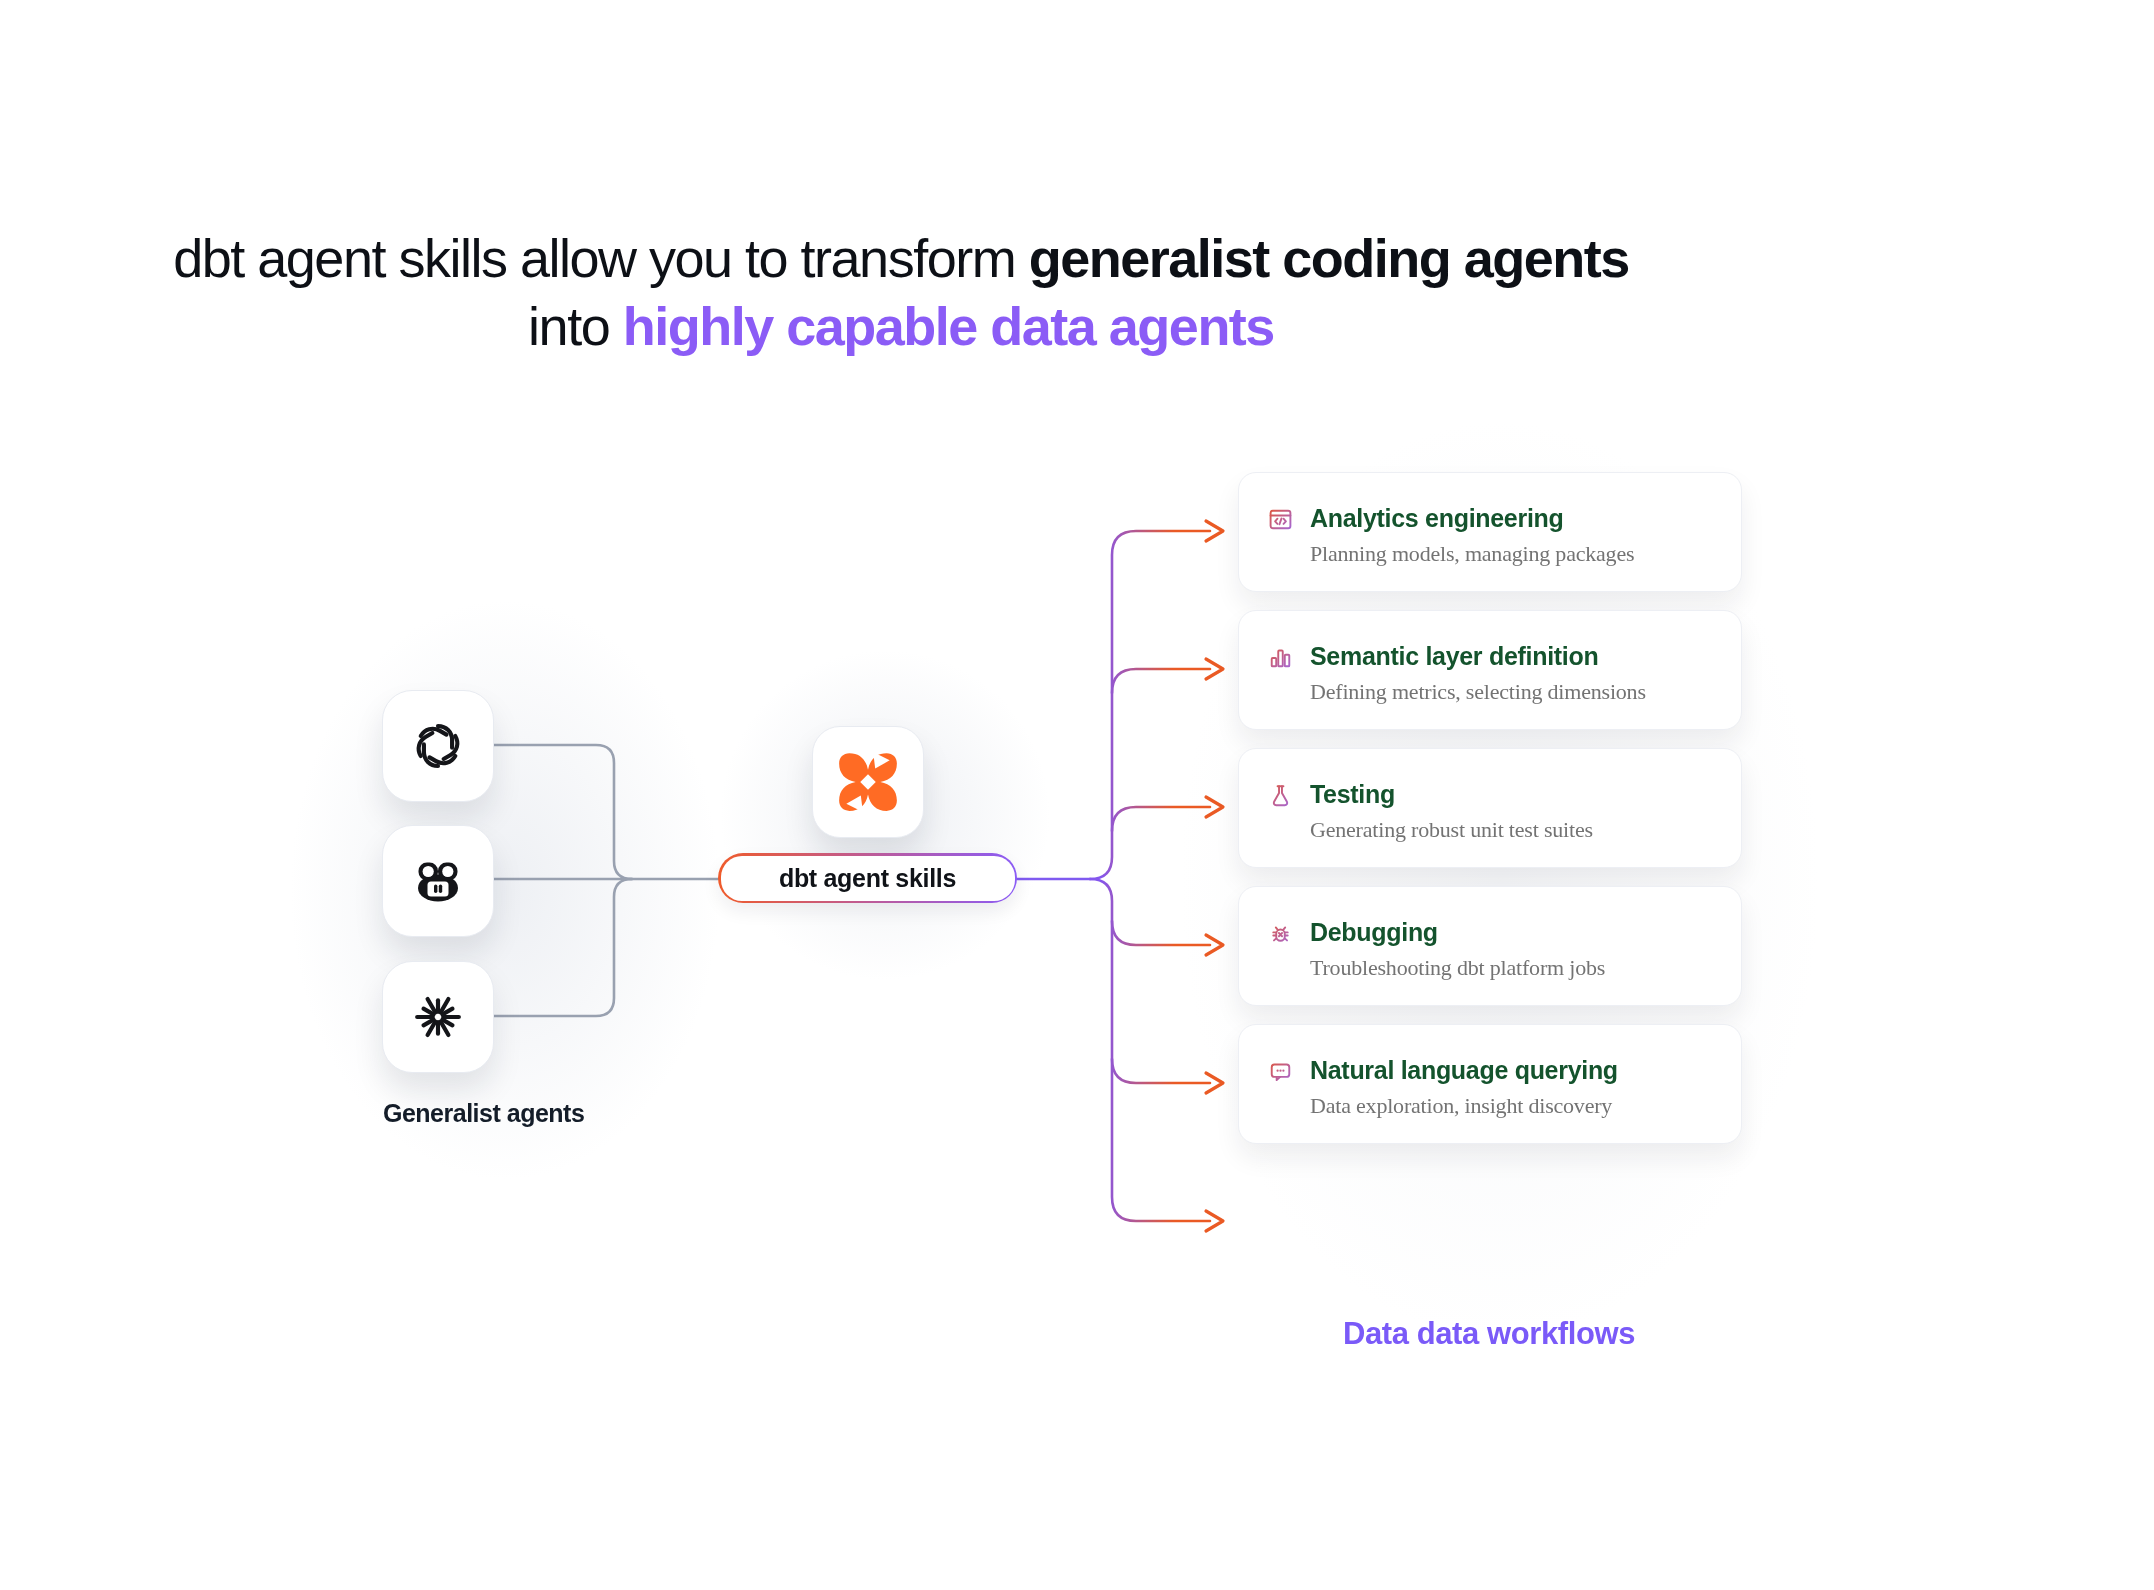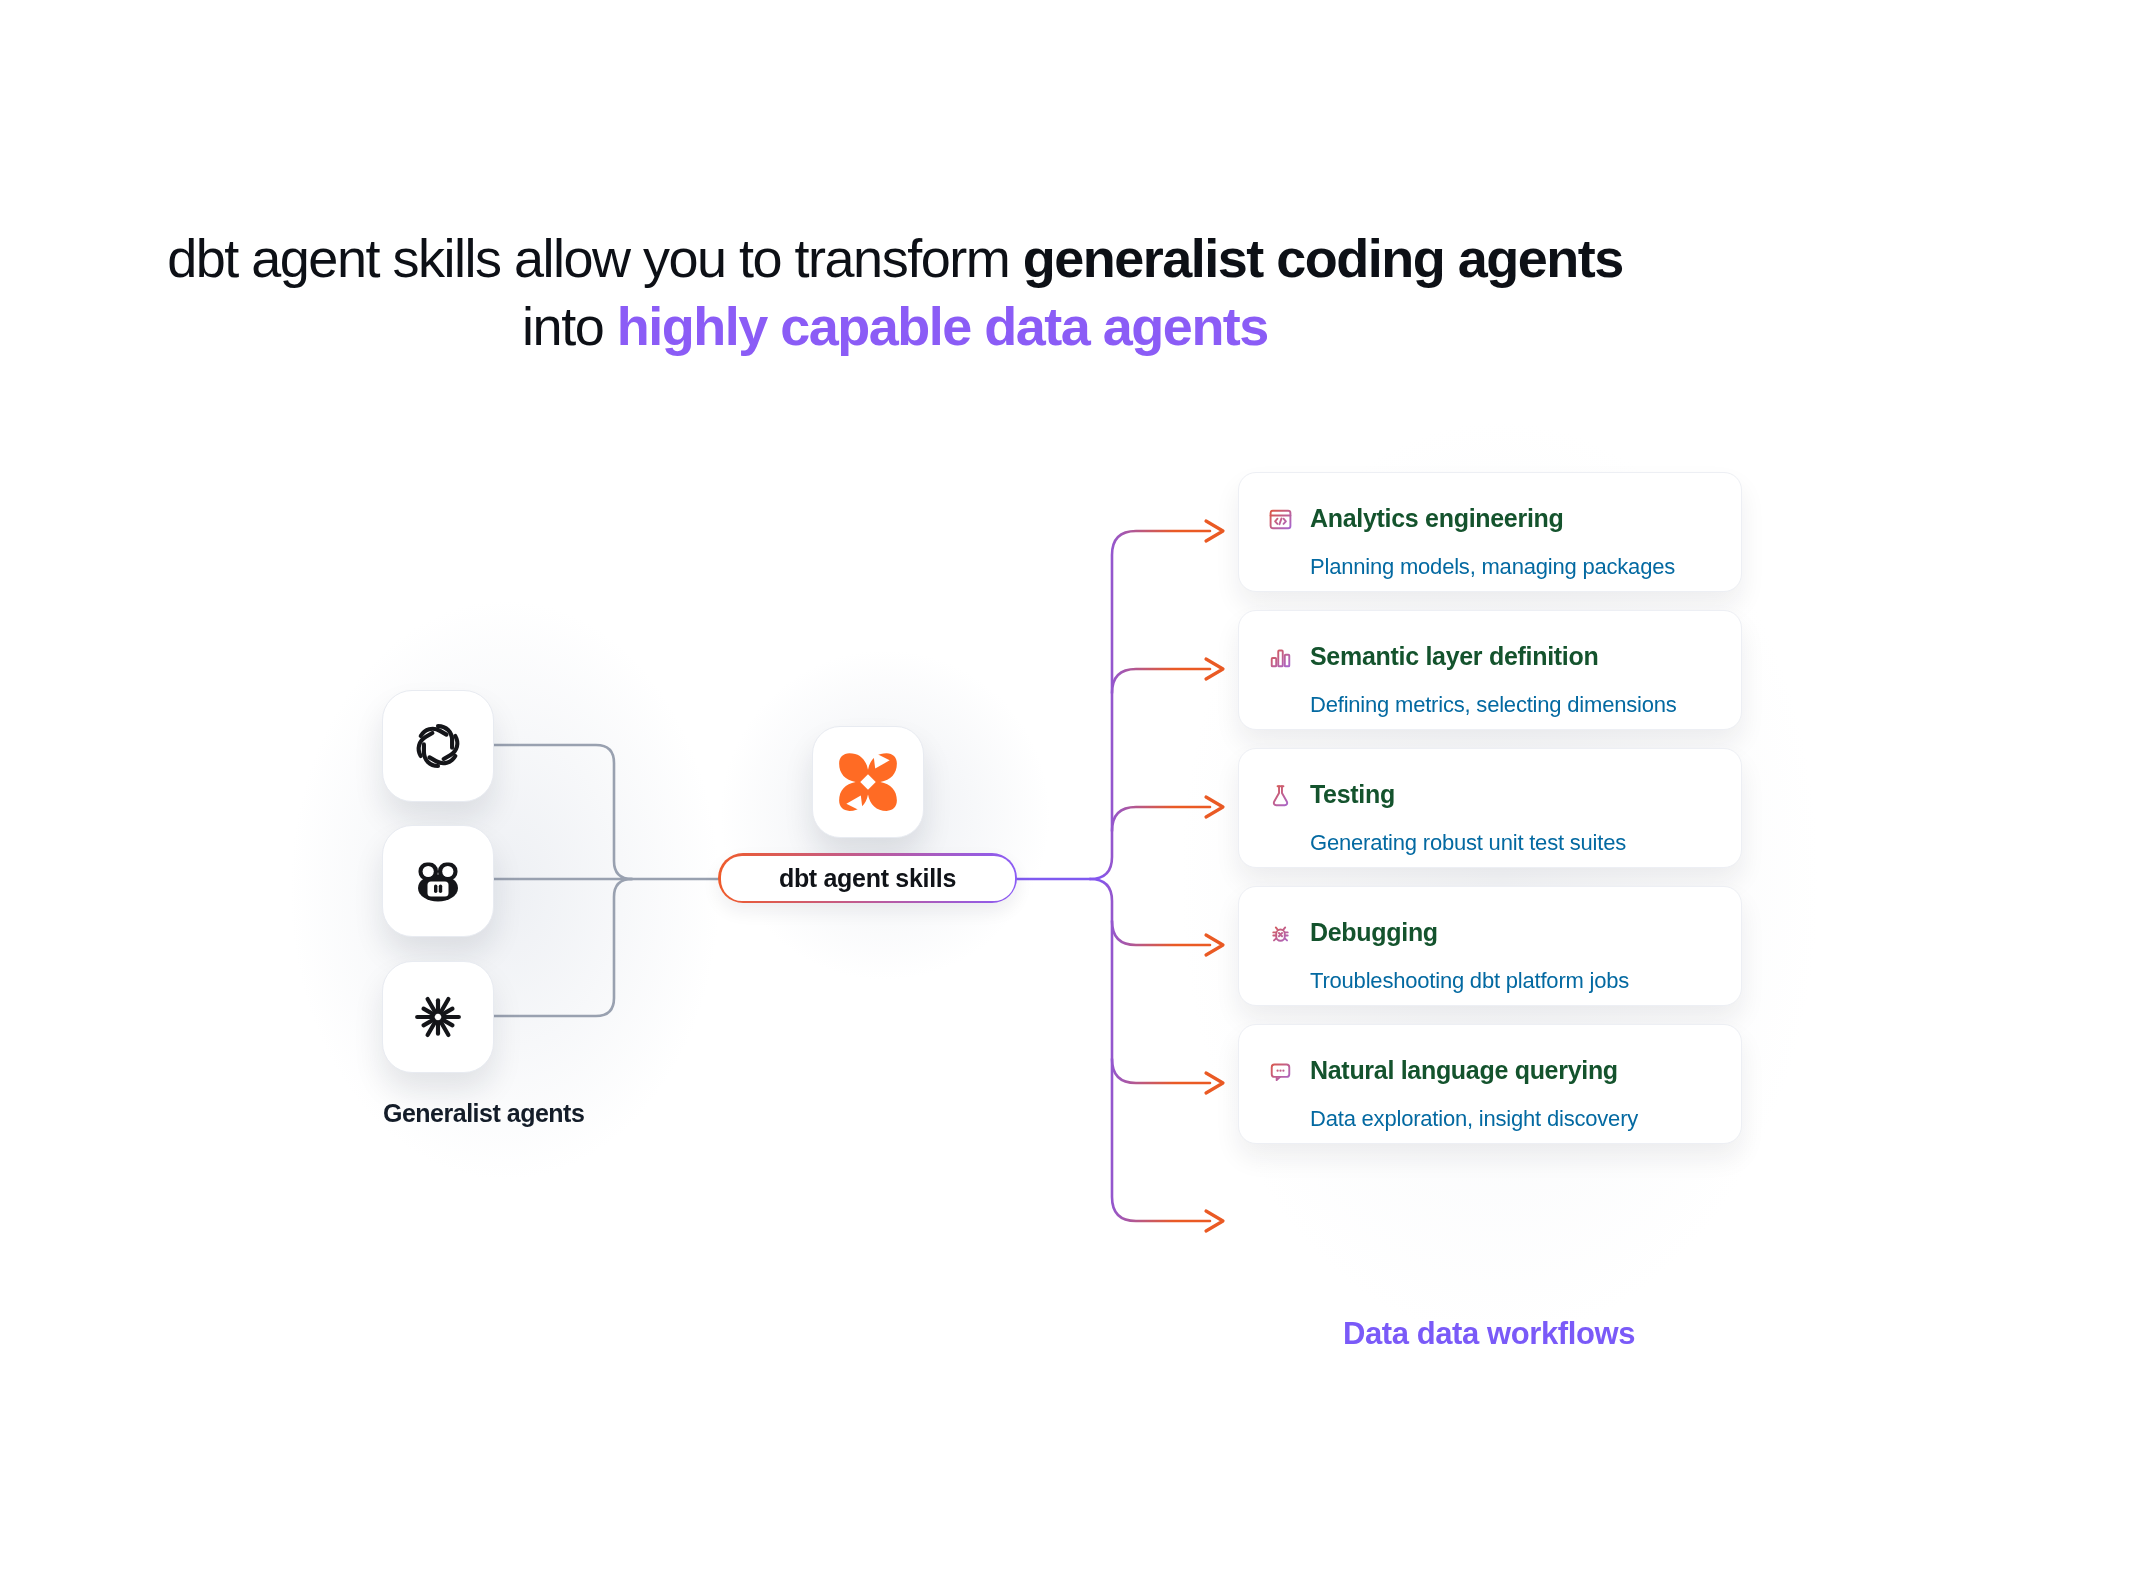--- a/index.html
+++ b/index.html
@@ -13,21 +13,21 @@
   }
   .glow{position:absolute;border-radius:50%;pointer-events:none;}
   .glow.left{left:290px;top:600px;width:430px;height:580px;
     background:radial-gradient(closest-side, rgba(216,221,230,.45), rgba(255,255,255,0));}
   .glow.mid{left:720px;top:650px;width:330px;height:330px;
     background:radial-gradient(closest-side, rgba(216,221,230,.45), rgba(255,255,255,0));}
   .glow.right{left:1180px;top:420px;width:640px;height:920px;
     background:radial-gradient(closest-side, rgba(222,226,233,.28), rgba(255,255,255,0));}
 
   .title{
-    position:absolute;left:10px;top:224px;width:1770px;
+    position:absolute;left:16px;top:224px;width:1770px;
     text-align:center;font-size:54px;line-height:68px;
     letter-spacing:-1.5px;font-weight:400;color:#0d1016;
   }
   .title .b{font-weight:700;}
   .title .purple{color:#8b5cf6;font-weight:700;}
 
   .tile{
     position:absolute;width:110px;height:110px;border-radius:30px;
     background:#ffffff;border:1.5px solid #e8ebf1;
     box-shadow:0 18px 30px rgba(24,32,46,.10);
@@ -57,22 +57,22 @@
     position:absolute;left:1238px;width:502px;height:118px;
     background:#ffffff;border:1px solid #edeff4;border-radius:18px;
     box-shadow:0 14px 26px rgba(24,32,46,.07);
   }
   .wf-icon{position:absolute;left:28px;top:33px;width:27px;height:27px;}
   .wf-title{
     position:absolute;left:71px;top:31px;
     font-size:25px;font-weight:700;color:#14532d;letter-spacing:-.3px;white-space:nowrap;
   }
   .wf-sub{
-    position:absolute;left:71px;top:81px;
-    font-size:22px;font-weight:400;color:#0369a1;letter-spacing:-.2px;white-space:nowrap;
+    position:absolute;left:71px;top:68px;
+    font-size:22px;font-weight:400;color:#737373;letter-spacing:-.2px;white-space:nowrap;font-family:Liberation Serif, serif;
   }
   .wf-label{
     position:absolute;left:1238px;top:1316px;width:502px;text-align:center;
     font-size:31px;font-weight:700;color:#7a5af8;letter-spacing:-.4px;
   }
   .lines{position:absolute;left:0;top:0;}
   span[data-bind]{white-space:pre-wrap;}
 </style>
 </head>
 <body>

